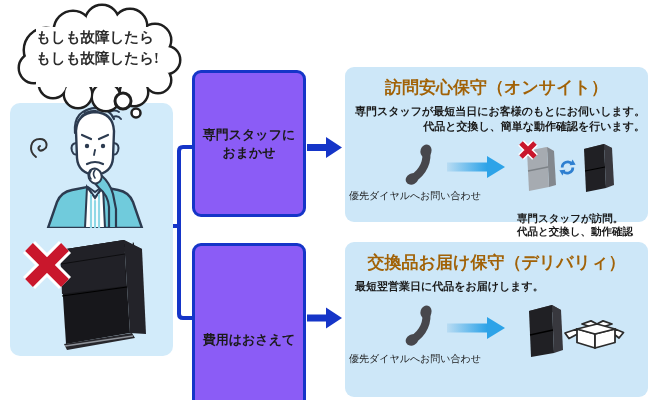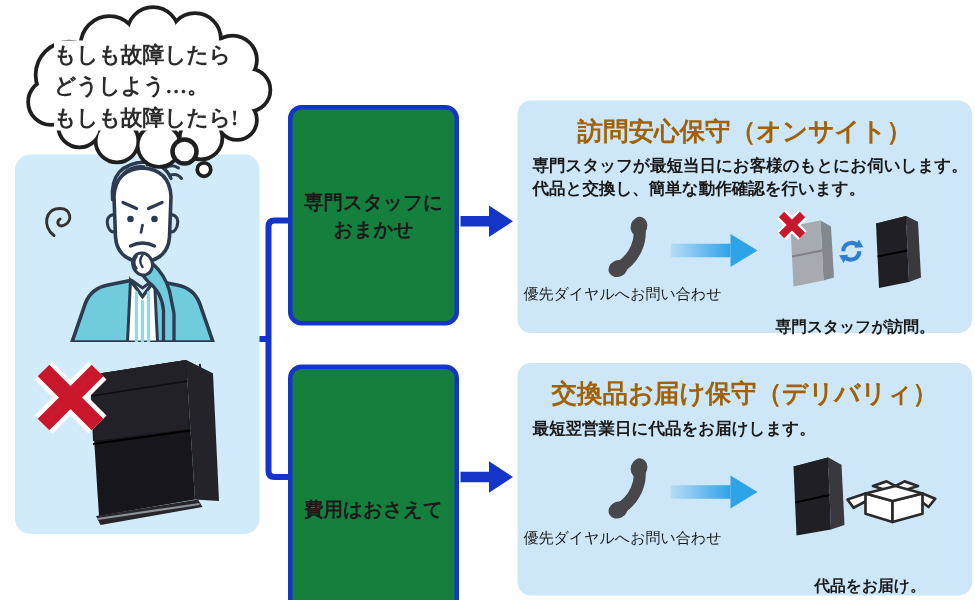--- a/index.html
+++ b/index.html
@@ -5,31 +5,31 @@
   html,body{margin:0;padding:0;background:#fff;}
   .stage{position:relative;width:650px;height:400px;background:#fff;overflow:hidden;
          font-family:"Liberation Sans","DejaVu Sans",sans-serif;color:#1a1a1a;}
   .abs{position:absolute;}
   svg{display:block;}
   
   .left-card{left:10px;top:103px;width:163px;height:253px;background:#d2ebfa;border-radius:10px;}
   
   .bubble-text{left:36px;top:27px;font-size:14.5px;font-weight:700;line-height:21px;color:#2b2b2b;white-space:nowrap;font-family:Liberation Serif, serif;}
   
-  .dbox{left:192px;width:114px;background:#15803d;border:3px solid #1535c8;border-radius:9px;
+  .dbox{left:192px;width:114px;background:#8b5cf6;border:3px solid #1535c8;border-radius:9px;
         display:flex;align-items:center;justify-content:center;text-align:center;
         font-size:13px;font-weight:700;line-height:18px;color:#1a1a1a;box-sizing:border-box;}
   .dbox-1{top:70px;height:147px;}
   .dbox-2{top:243px;height:194px;}
   
   .panel{left:345px;width:303px;height:155px;background:#cde7f8;border-radius:9px;}
   .panel-1{top:67px;}
   .panel-2{top:242px;}
   .panel-title{left:0;top:9px;width:100%;text-align:center;font-size:17px;font-weight:700;color:#a16207;letter-spacing:0;}
-  .panel-desc{left:10px;top:37px;font-size:11px;font-weight:700;line-height:15px;color:#1a1a1a;white-space:nowrap;}
+  .panel-desc{left:10px;top:37px;font-size:11px;font-weight:700;line-height:15px;color:#1a1a1a;white-space:nowrap;text-align:right;}
   .phone-caption{left:0;top:122px;width:140px;text-align:center;font-size:10px;font-weight:400;color:#1a1a1a;white-space:nowrap;}
   .phone-caption.p2{top:110px;}
   .result-caption{left:172px;top:121px;font-size:10.5px;font-weight:700;line-height:13px;color:#1a1a1a;white-space:nowrap;margin-top:24px;}
   .result-caption.p2{left:170px;top:119px;width:130px;text-align:center;}
 </style>
 </head>
 <body>
 
 <div class="stage">
 
@@ -111,21 +111,20 @@
       <circle cx="72" cy="92" r="13"></circle>
         <circle cx="47" cy="82" r="13"></circle>
         <circle cx="28" cy="66" r="14"></circle>
       <rect x="30" y="25" width="125" height="60"></rect>
     </g>
     <circle cx="117" cy="99" r="8" fill="#fff" stroke="#1f1f1f" stroke-width="3"></circle>
     <circle cx="130" cy="111" r="4.5" fill="#fff" stroke="#1f1f1f" stroke-width="2.5"></circle>
   </svg>
   <div class="abs bubble-text">
     <div>もしも故障したら</div>
-    <div>どうしよう…。</div>
     <div>もしも故障したら!</div>
   </div>
 
   <div class="abs dbox dbox-1">
     <div>
       <div>専門スタッフに</div>
       <div>おまかせ</div>
     </div>
   </div>
   <div class="abs dbox dbox-2">
@@ -174,20 +173,21 @@
       <polygon points="3.4,16.4 0.4,11.2 6.4,10.8" fill="#2e7fd0"></polygon>
     </svg>
     <svg class="abs" style="left:234px;top:74px" width="36" height="52" viewBox="0 0 36 52">
       <polygon points="5,8 25,3 33,7 13,12" fill="#4a4a52"></polygon>
       <polygon points="25,3 33,7 35,44 27,47" fill="#38383e"></polygon>
       <polygon points="5,8 25,3 27,47 7,51" fill="#202024"></polygon>
       <path d="M6,30 L26,26" stroke="#000" stroke-width="1.2" fill="none"></path>
     </svg>
     <div class="abs result-caption">
       <div>専門スタッフが訪問。</div>
+      <div>代品と交換し、動作確認</div>
     </div>
   </div>
 
   <div class="abs panel panel-2">
     <div class="abs panel-title">交換品お届け保守（デリバリィ）</div>
     <div class="abs panel-desc">
       <div>最短翌営業日に代品をお届けします。</div>
     </div>
     <svg class="abs" style="left:54px;top:62px" width="38" height="42" viewBox="0 0 38 42">
       <path d="M27,7 C29,17 25,29 13,36" stroke="#47474c" stroke-width="8" fill="none" stroke-linecap="round"></path>
@@ -215,18 +215,15 @@
       <g stroke="#2b2b2b" stroke-width="1.8" fill="#fff" stroke-linejoin="round">
         <polygon points="34,4 28,0.9 19,4 30,7.5"></polygon>
         <polygon points="34,4 40,0.9 49,4 38,7.5"></polygon>
         <polygon points="14,9 2,13 6,18.5 15.5,13.5"></polygon>
         <polygon points="52,9 60.5,12.5 56,18 49.5,13"></polygon>
         <polygon points="14,9 32,14 32,28 14,22.5"></polygon>
         <polygon points="32,14 52,9 52,22.5 32,28"></polygon>
         <polygon points="14,9 34,4 52,9 32,14"></polygon>
       </g>
     </svg>
-    <div class="abs result-caption p2">
-      <div>代品をお届け。</div>
-    </div>
   </div>
 
 </div>
 
 </body></html>

